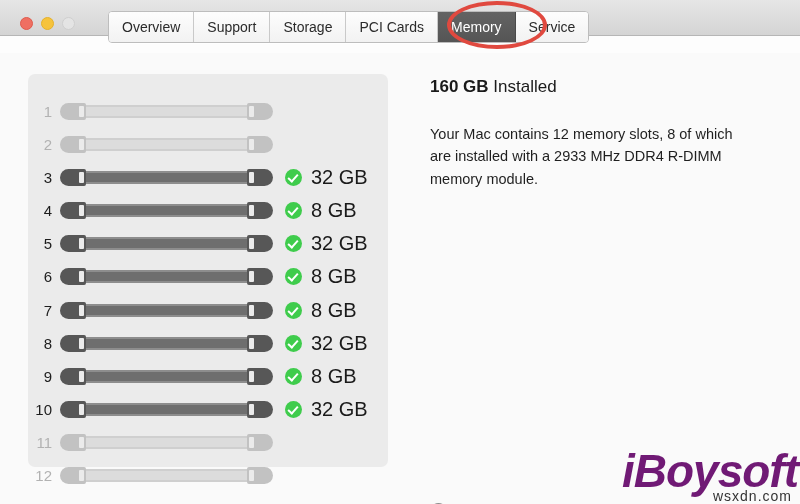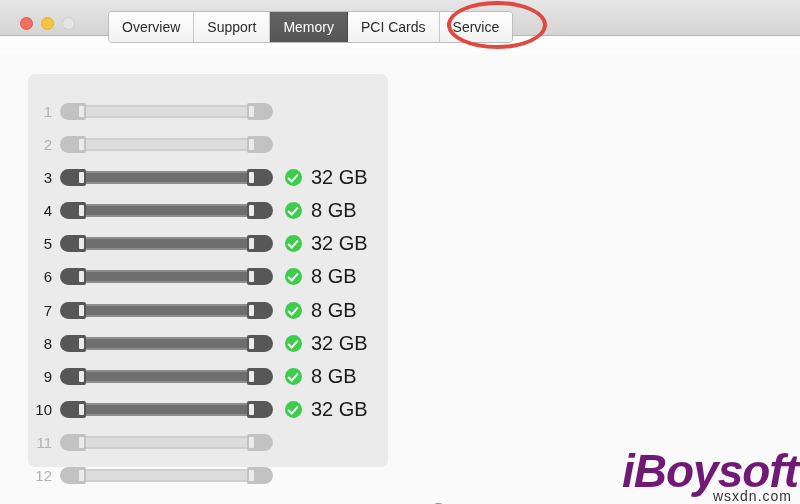--- a/index.html
+++ b/index.html
@@ -318,22 +318,23 @@
   <div class="titlebar">
     <div class="traffic-lights">
       <div class="light close"></div>
       <div class="light min"></div>
       <div class="light zoom"></div>
     </div>
 
     <div class="tabs" id="tab-bar">
         <div class="tab">Overview</div>
         <div class="tab">Support</div>
+        <div class="tab">Storage</div>
+        <div class="tab">PCI Cards</div>
         <div class="tab selected">Memory</div>
-        <div class="tab">PCI Cards</div>
         <div class="tab">Service</div>
       </div>
   </div>
 
   <div class="annotation-ellipse"></div>
 
   <div class="content">
 
     <div class="slots-panel">
       <div class="slot-group top" id="slot-group-top">
@@ -511,20 +512,26 @@
               </div>
               <div class="stick"></div>
               <div class="cap right">
                 <div class="notch"></div>
               </div>
             </div>
           </div>
         </div>
     </div>
 
+    <div class="info">
+      <p class="installed-line">
+        <span class="amount">160 GB</span><span> Installed</span>
+      </p>
+      <p class="info-desc">Your Mac contains 12 memory slots, 8 of which are installed with a 2933 MHz DDR4 R-DIMM memory module.</p>
+    </div>
 
     <div class="upgrade-link">
       <span class="arrow-circle"></span>
       <span class="upgrade-label">Memory Upgrade Instructions</span>
     </div>
 
   </div>
 
   <div class="watermark">
     <span class="brand">iBoysoft</span>

